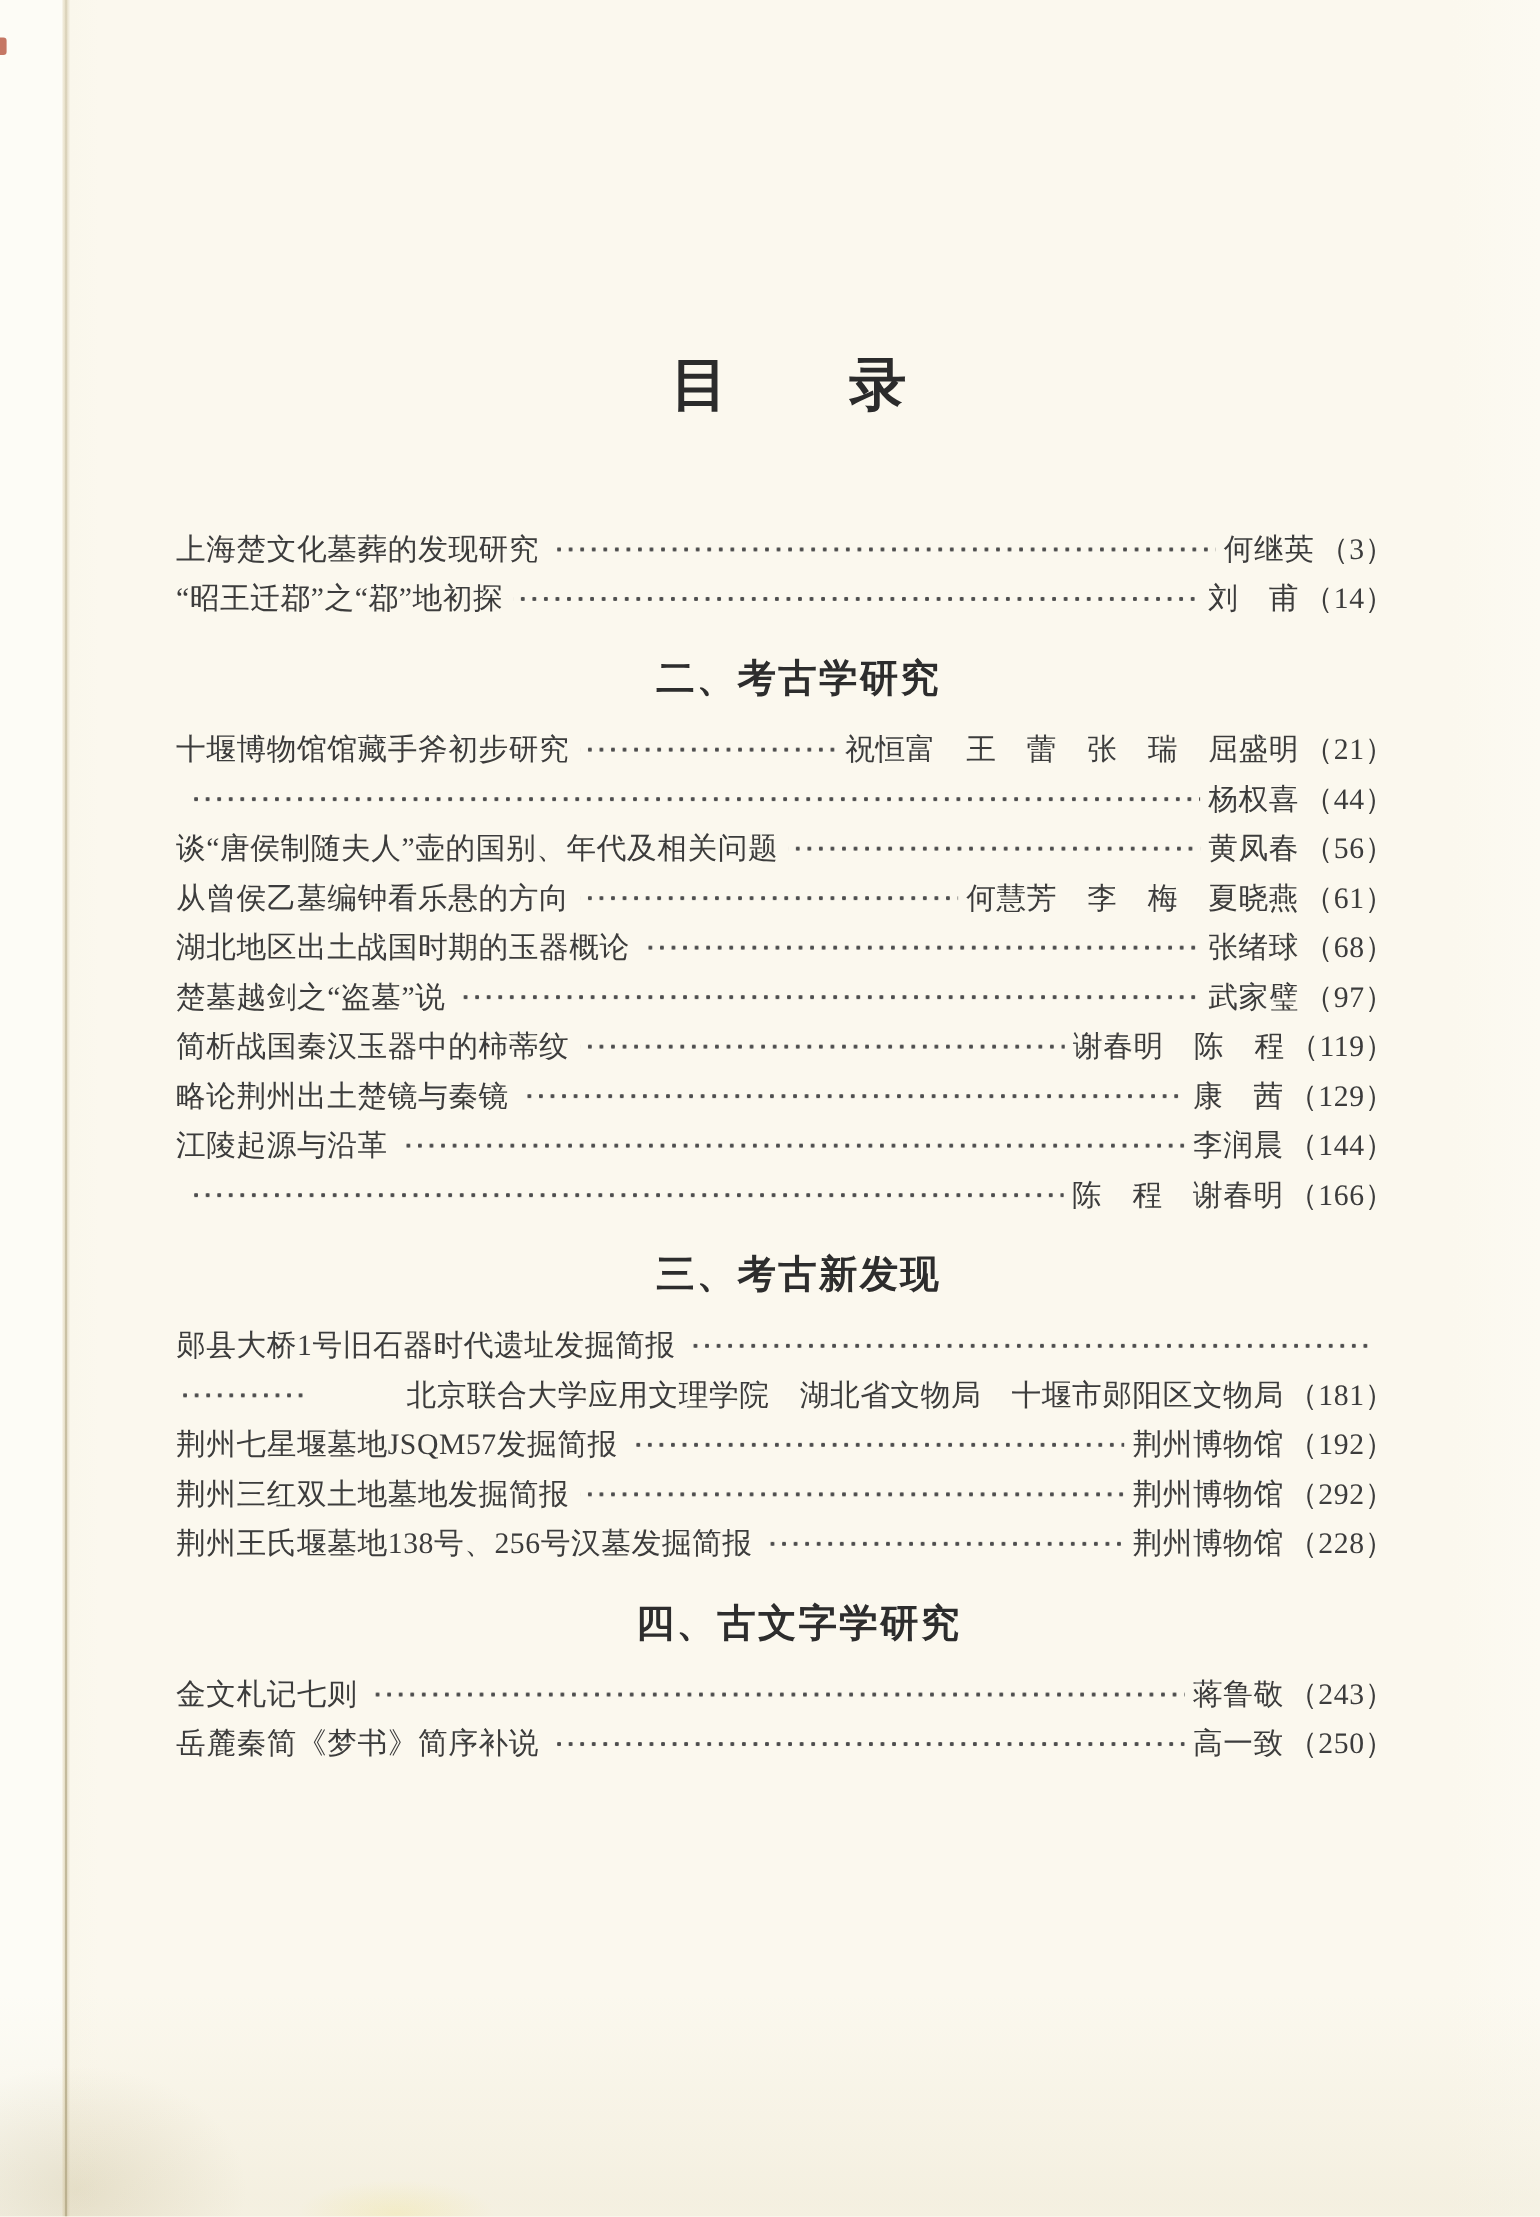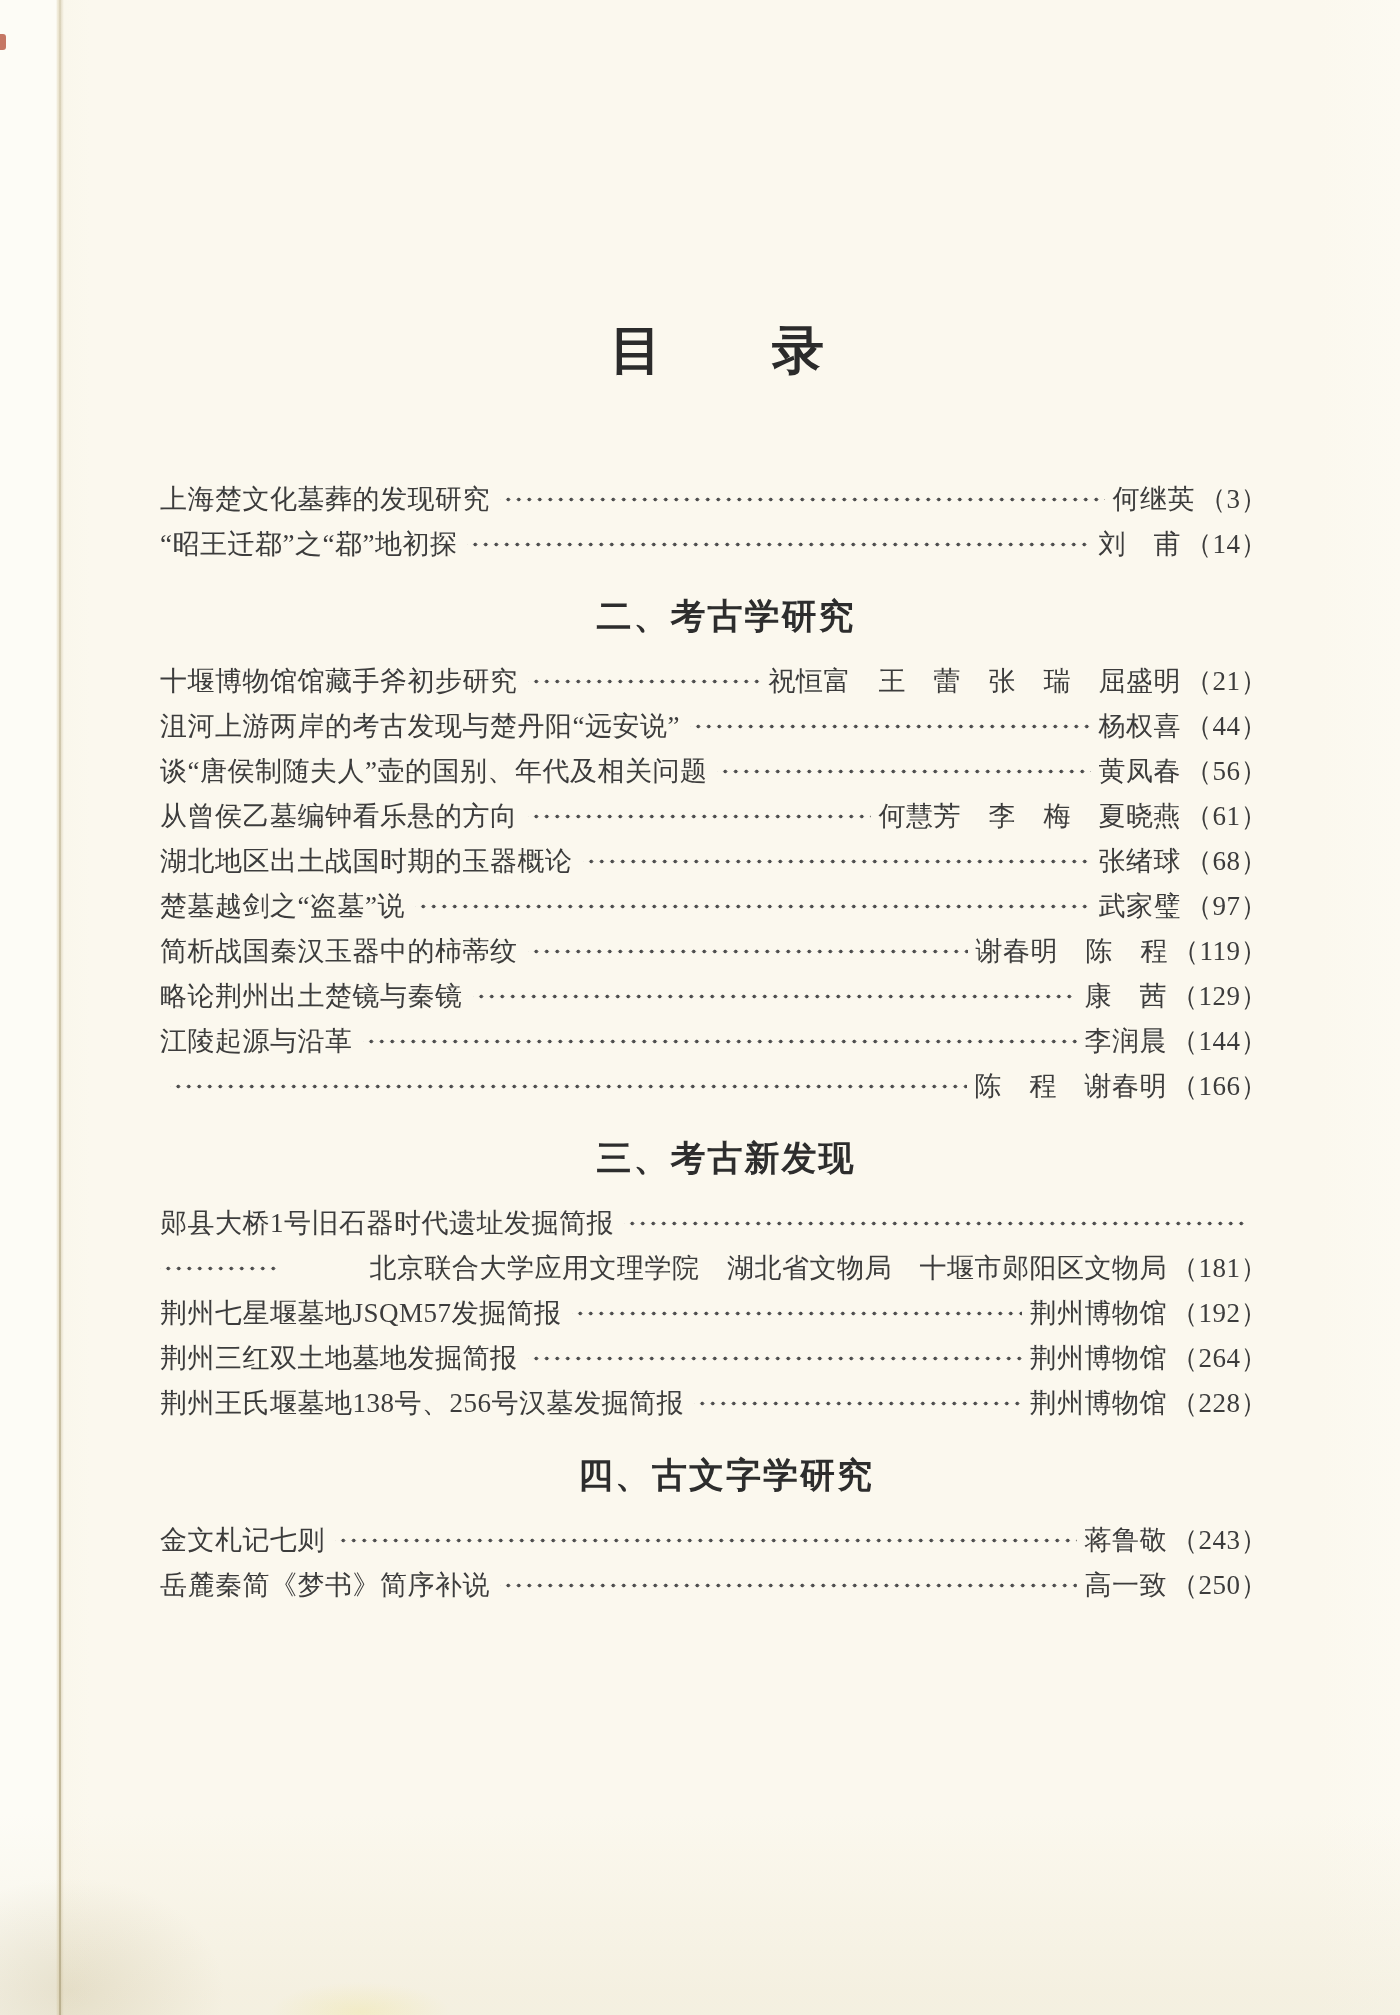--- a/index.html
+++ b/index.html
@@ -82,21 +82,20 @@
         <span class="p">（14）</span>
       </div>
       <div class="heading">二、考古学研究</div>
       <div class="row">
         <span class="t">十堰博物馆馆藏手斧初步研究</span>
         <span class="leader"></span>
         <span class="a">祝恒富　王　蕾　张　瑞　屈盛明</span>
         <span class="p">（21）</span>
       </div>
       <div class="row">
-        <span class="t">沮河上游两岸的考古发现与楚丹阳“远安说”</span>
         <span class="leader"></span>
         <span class="a">杨权喜</span>
         <span class="p">（44）</span>
       </div>
       <div class="row">
         <span class="t">谈“唐侯制随夫人”壶的国别、年代及相关问题</span>
         <span class="leader"></span>
         <span class="a">黄凤春</span>
         <span class="p">（56）</span>
       </div>
@@ -154,21 +153,21 @@
       <div class="row">
         <span class="t">荆州七星堰墓地JSQM57发掘简报</span>
         <span class="leader"></span>
         <span class="a">荆州博物馆</span>
         <span class="p">（192）</span>
       </div>
       <div class="row">
         <span class="t">荆州三红双土地墓地发掘简报</span>
         <span class="leader"></span>
         <span class="a">荆州博物馆</span>
-        <span class="p">（264）</span>
+        <span class="p">（292）</span>
       </div>
       <div class="row">
         <span class="t">荆州王氏堰墓地138号、256号汉墓发掘简报</span>
         <span class="leader"></span>
         <span class="a">荆州博物馆</span>
         <span class="p">（228）</span>
       </div>
       <div class="heading">四、古文字学研究</div>
       <div class="row">
         <span class="t">金文札记七则</span>

